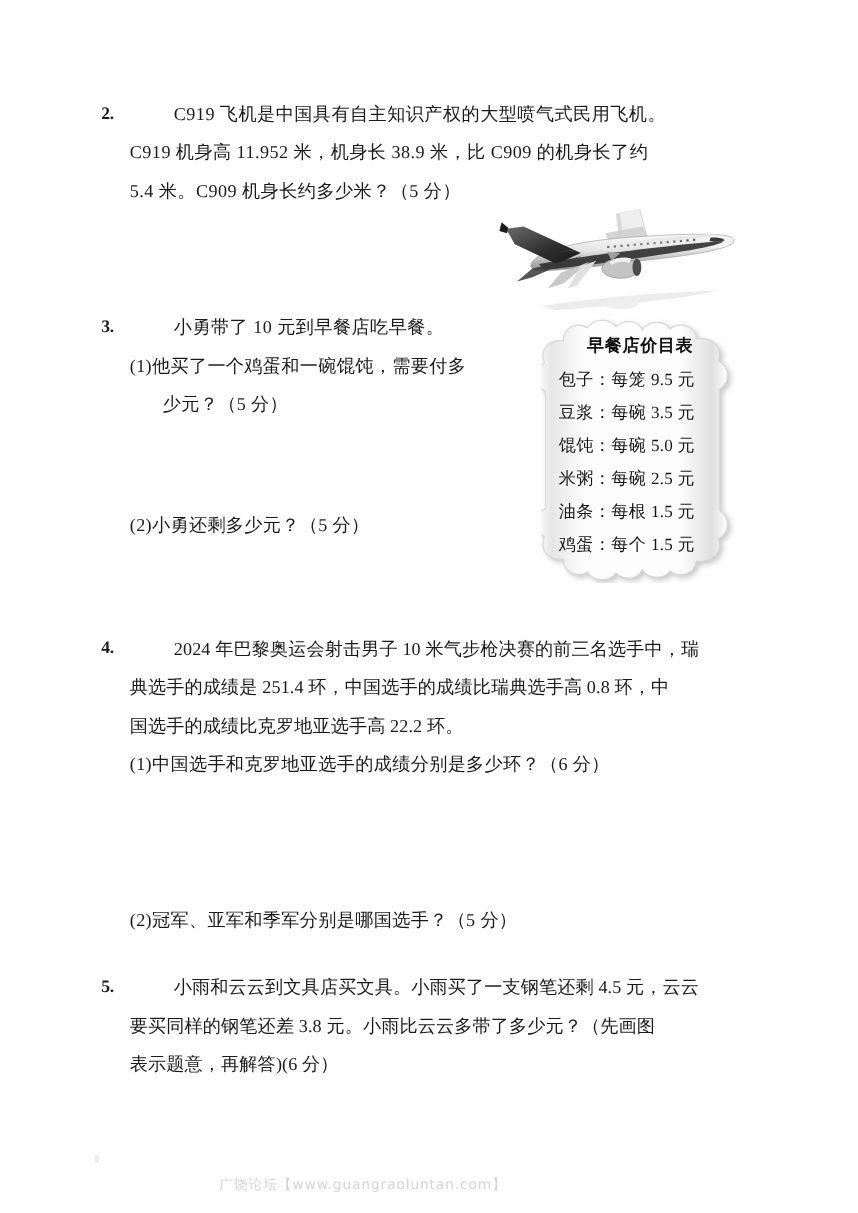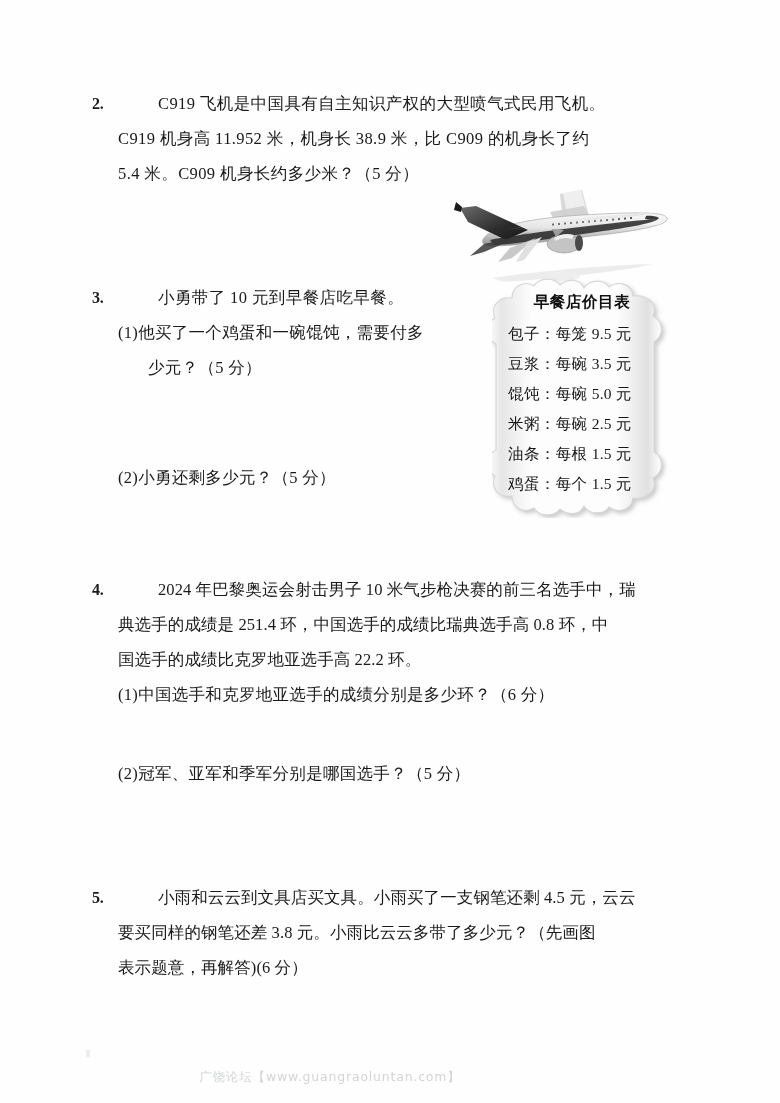--- a/index.html
+++ b/index.html
@@ -74,21 +74,21 @@
     top: 182px;
     width: 260px;
     height: 105px;
   }
   .plane-wrap svg { display: block; width: 100%; height: 100%; }
 
   
   .price-box {
     position: absolute;
     left: 492px;
-    top: 276px;
+    top: 288px;
     width: 180px;
     height: 242px;
   }
   .cloud-bg {
     position: absolute;
     inset: 0;
   }
   .cloud-bg svg { display: block; width: 100%; height: 100%; }
   .price-inner {
     position: absolute;
@@ -313,21 +313,21 @@
 
   <div class="problem" style="top:572px;">
     <div class="q-line">
       <span class="q-num">4.</span>
       <span class="q-body tight">2024 年巴黎奥运会射击男子 10 米气步枪决赛的前三名选手中，瑞</span>
     </div>
     <div class="q-cont tight">典选手的成绩是 251.4 环，中国选手的成绩比瑞典选手高 0.8 环，中</div>
     <div class="q-cont tight">国选手的成绩比克罗地亚选手高 22.2 环。</div>
     <div class="sub">(1)中国选手和克罗地亚选手的成绩分别是多少环？（6 分）</div>
   </div>
-  <div class="problem" style="top:756px;">
+  <div class="problem" style="top:819px;">
     <div class="sub">(2)冠军、亚军和季军分别是哪国选手？（5 分）</div>
   </div>
 
   <div class="problem" style="top:880px;">
     <div class="q-line">
       <span class="q-num">5.</span>
       <span class="q-body tight">小雨和云云到文具店买文具。小雨买了一支钢笔还剩 4.5 元，云云</span>
     </div>
     <div class="q-cont tight">要买同样的钢笔还差 3.8 元。小雨比云云多带了多少元？（先画图</div>
     <div class="q-cont tight">表示题意，再解答)(6 分）</div>

